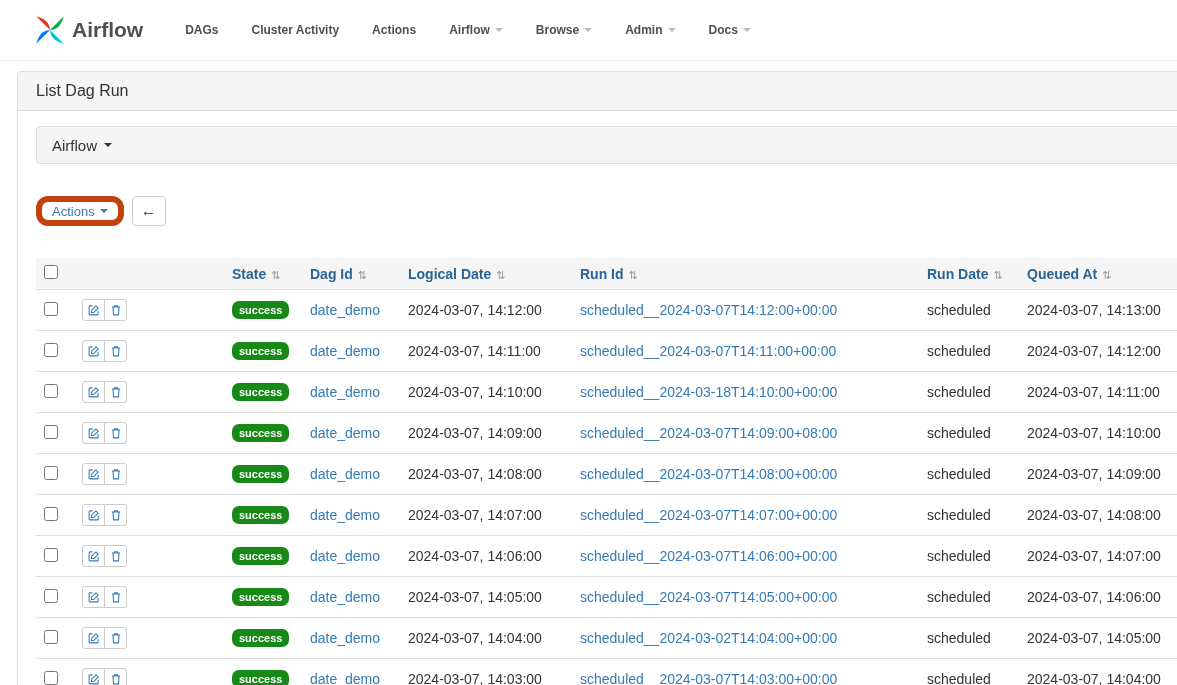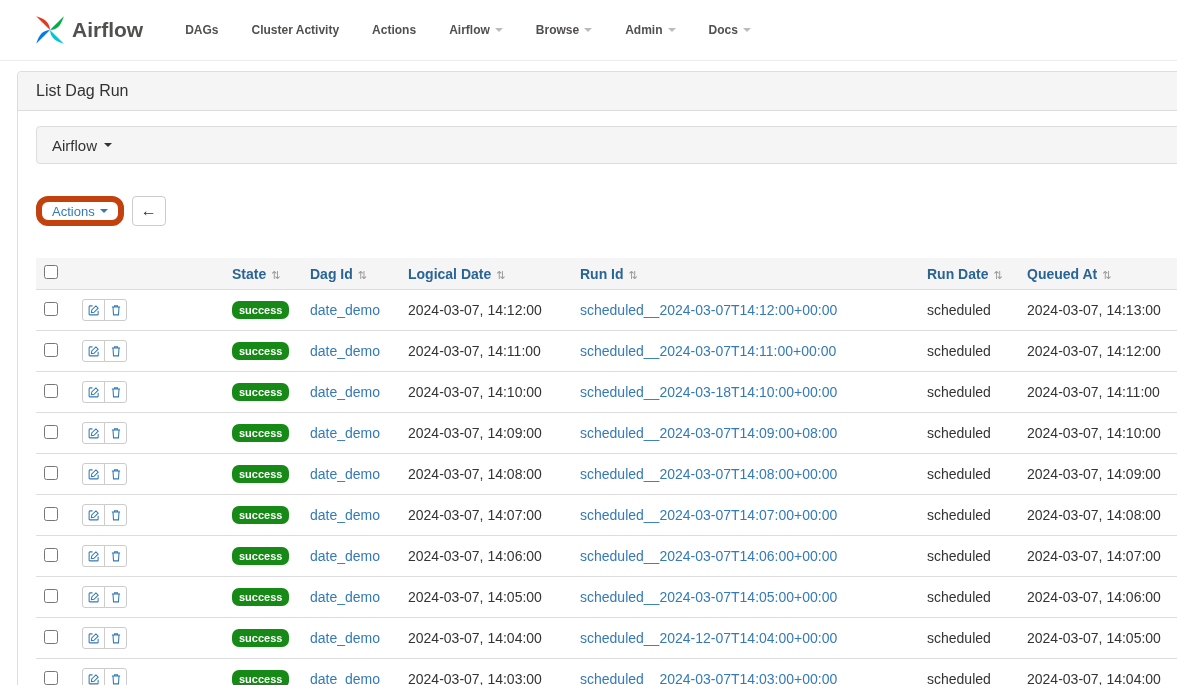--- a/index.html
+++ b/index.html
@@ -411,21 +411,21 @@
                     <path d="M2.5 4h11"></path>
                     <path d="M6 4V2.5h4V4"></path>
                     <path d="M4 4l.7 10.5h6.6L12 4"></path>
                   </svg>
                 </a>
               </span>
             </td>
             <td><span class="badge">success</span></td>
             <td><a class="link">date_demo</a></td>
             <td>2024-03-07, 14:04:00</td>
-            <td><a class="link">scheduled__2024-12-07T14:04:00+00:00</a></td>
+            <td><a class="link">scheduled__2024-03-02T14:04:00+00:00</a></td>
             <td>scheduled</td>
             <td>2024-03-07, 14:05:00</td>
           </tr>
 
           <tr>
             <td><input type="checkbox" style=""></td>
             <td>
               <span class="btn-group">
                 <a class="icon-btn">
                   <svg width="12" height="12" viewBox="0 0 16 16" fill="none" stroke="currentColor" stroke-width="1.4">

